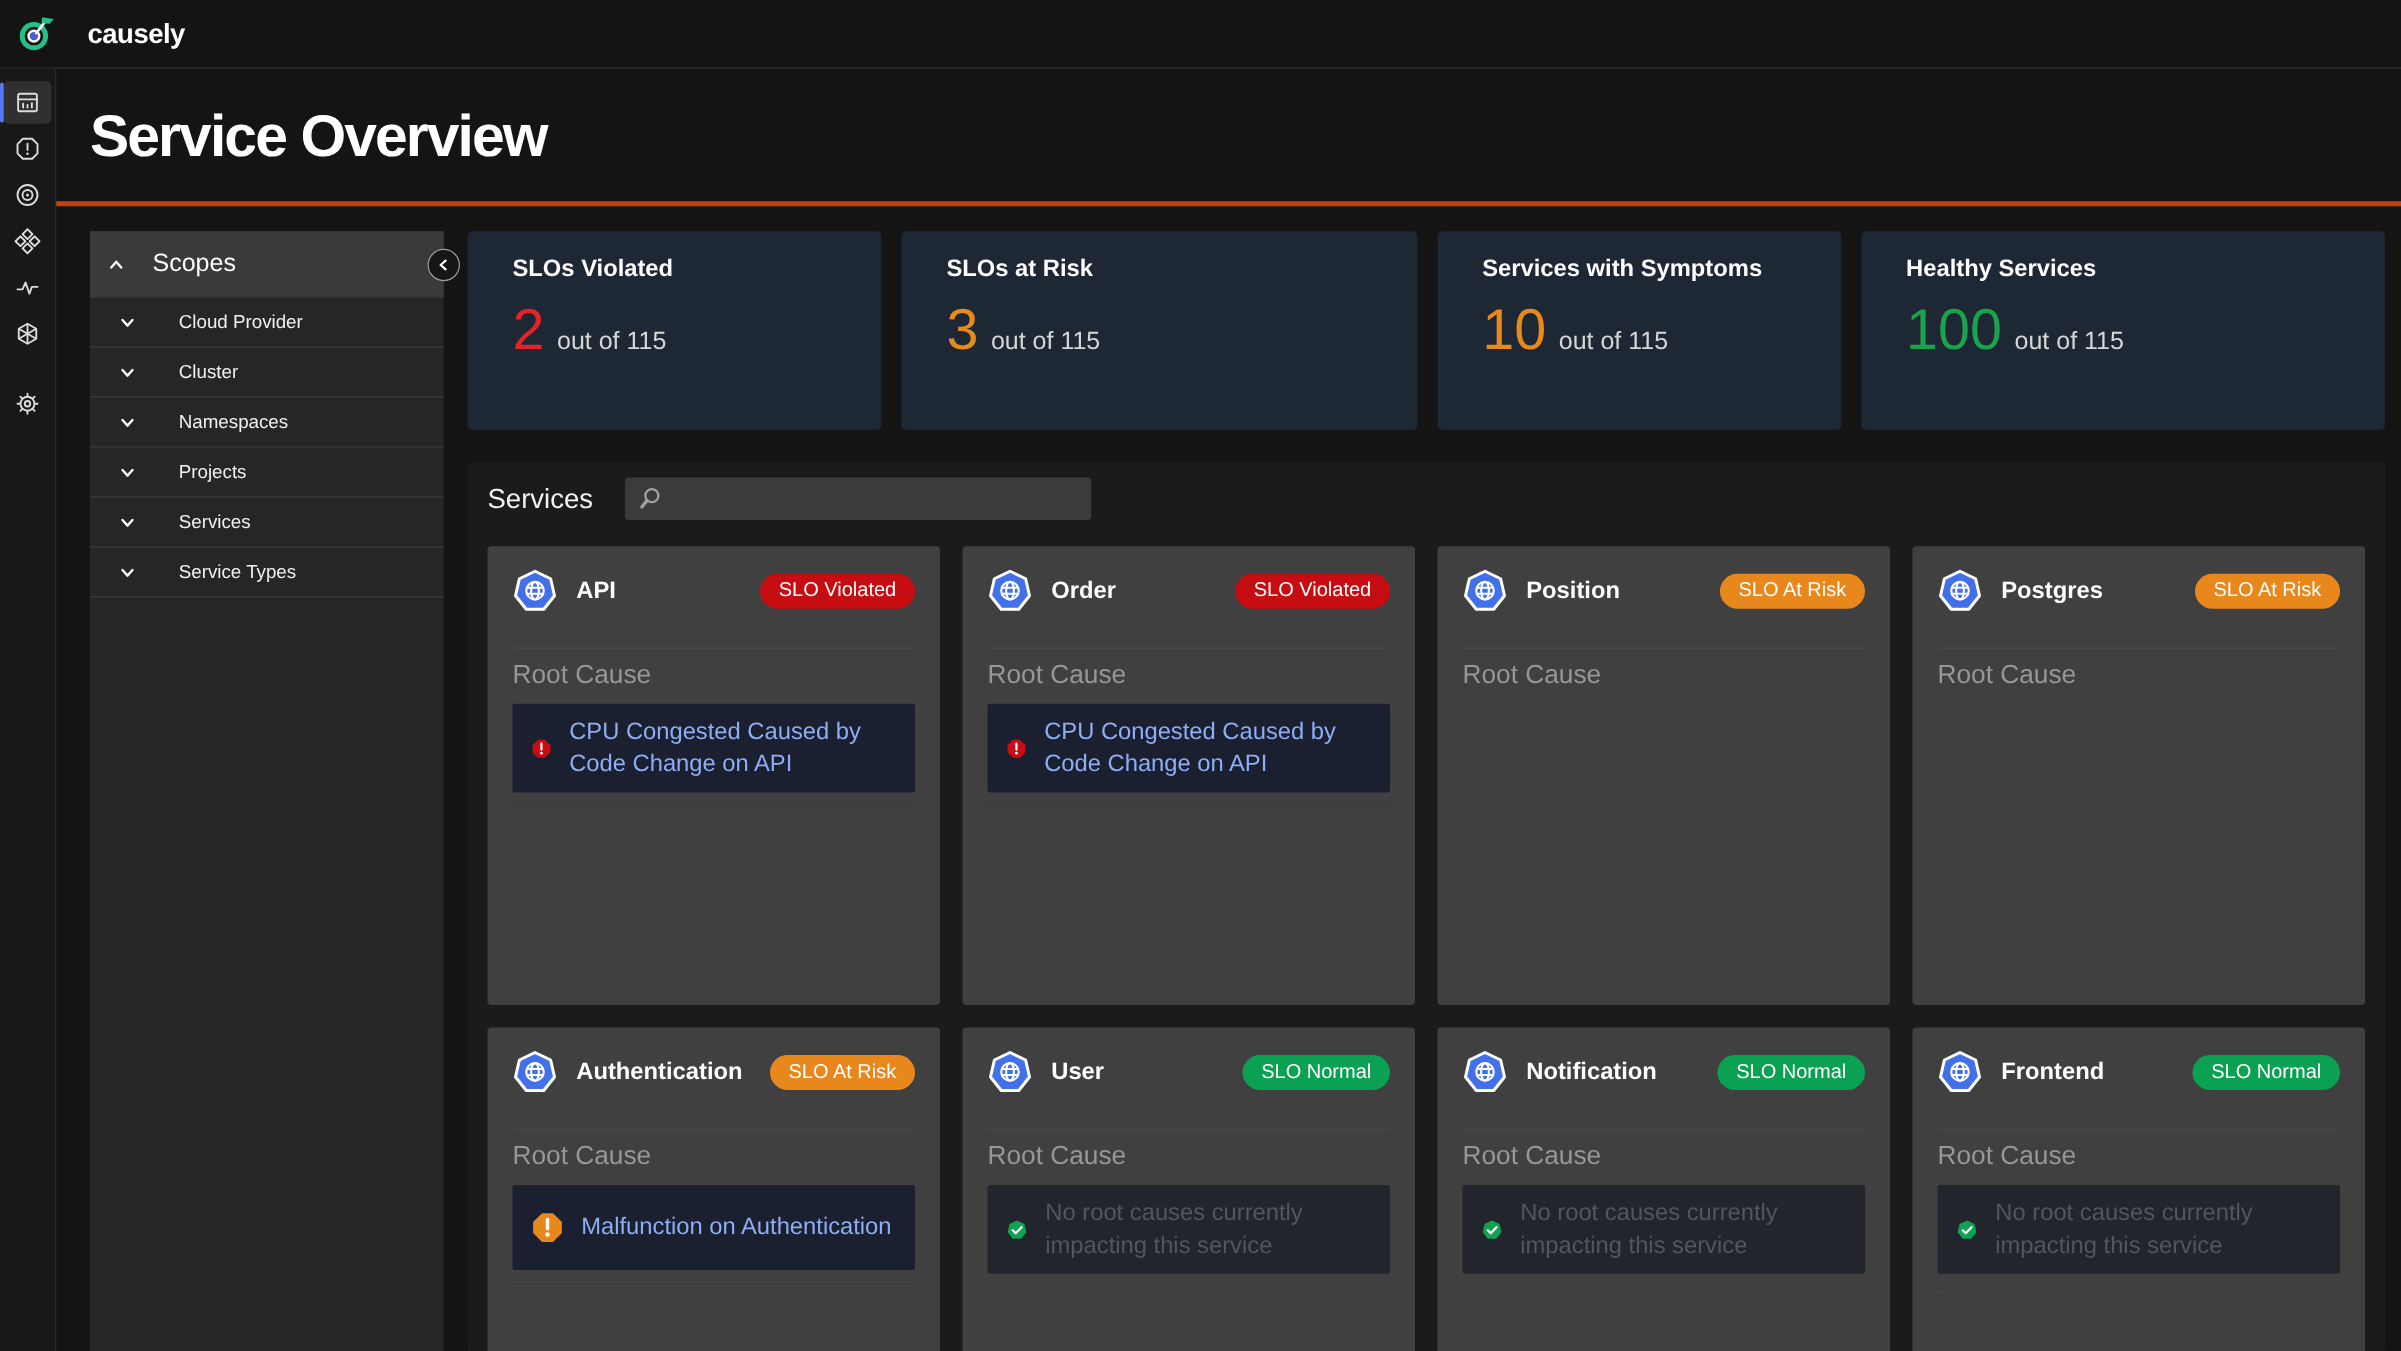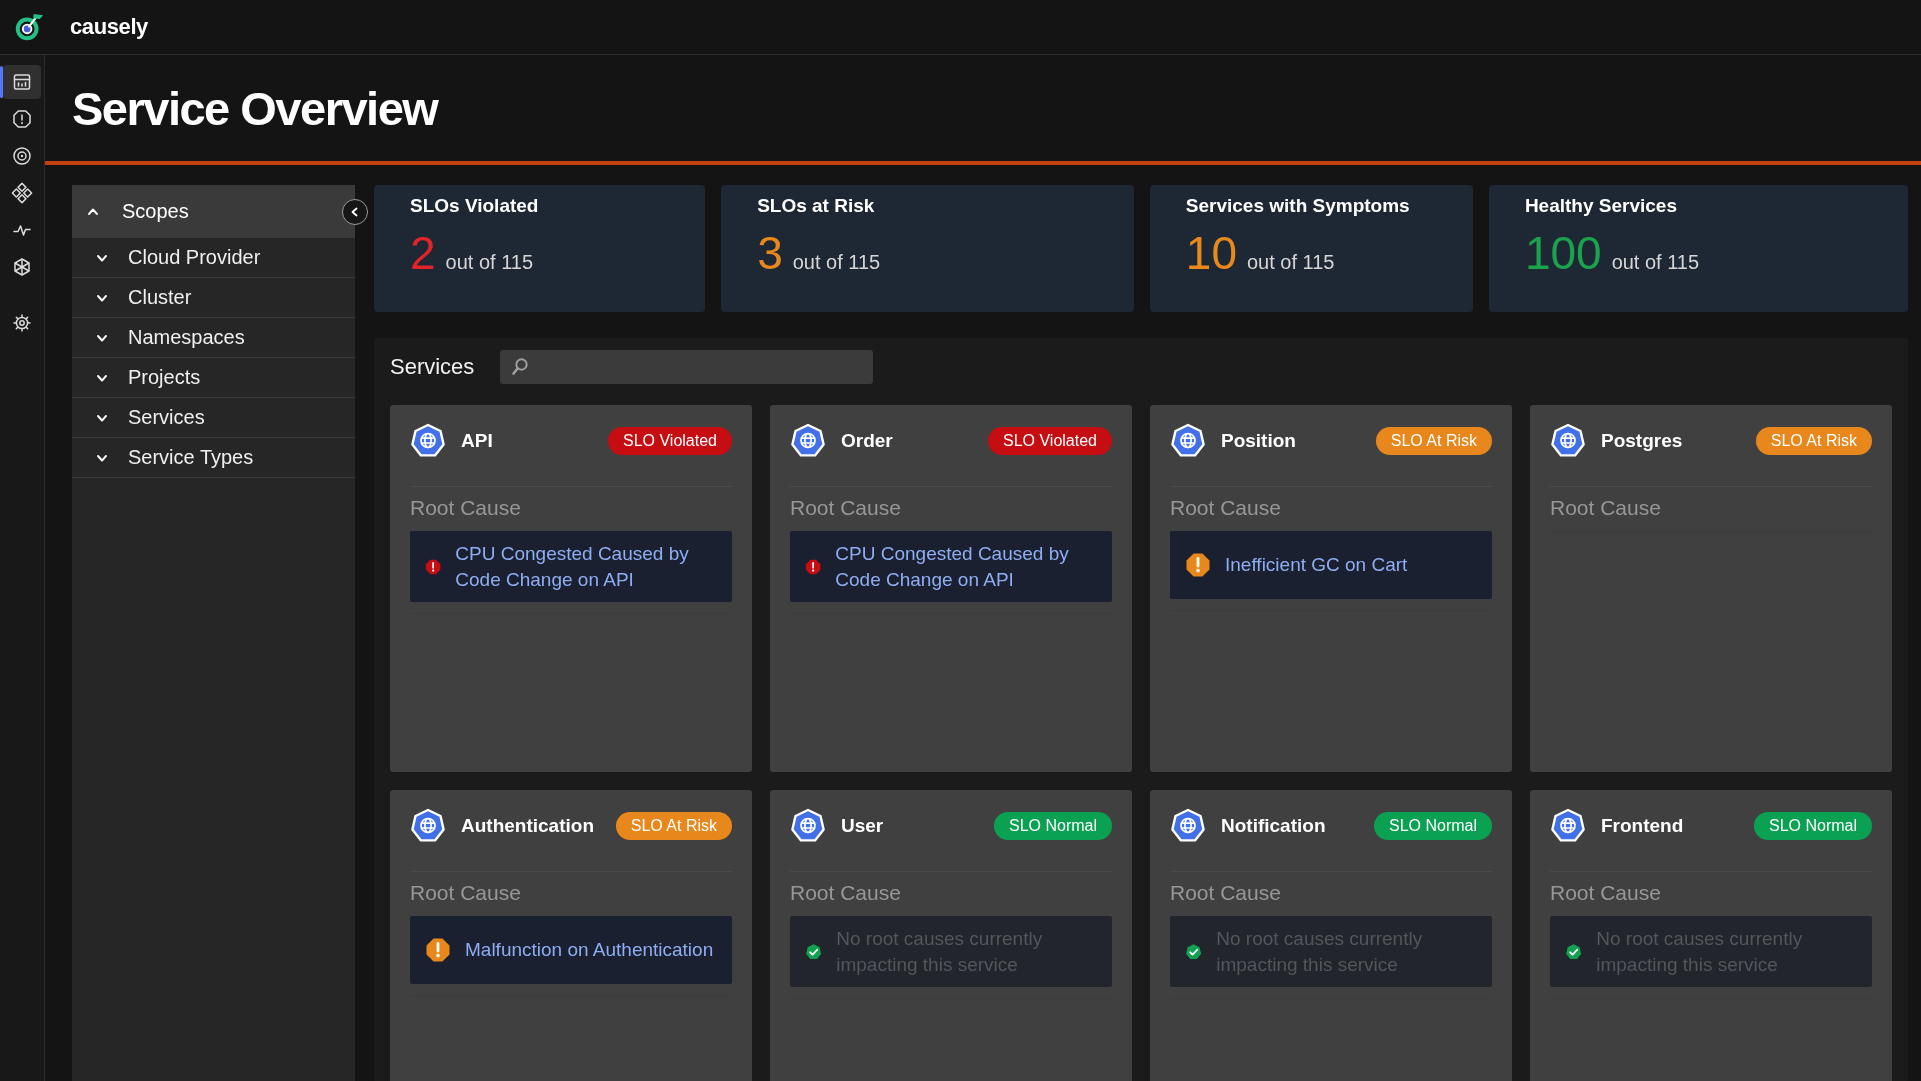--- a/index.html
+++ b/index.html
@@ -24,26 +24,26 @@
   .page-title{font-size:47px;font-weight:800;letter-spacing:-1.5px;color:#fff;}
   .team-select{position:absolute;left:700px;top:39px;width:321px;height:55px;border:1px solid #5e5e5e;border-radius:4px;background:#181818;display:flex;align-items:center;padding:0 16px 0 22px;color:#fff;font-size:21px;cursor:pointer;}
   .team-select .updown{margin-left:auto;}
 
   .content{flex:1;display:flex;padding:20px 13px 0 27px;gap:19px;overflow:hidden;}
 
   
   .scopes{width:283px;flex:none;background:#262626;display:flex;flex-direction:column;position:relative;}
   .scopes-header{height:53px;flex:none;background:#3a3a3a;display:flex;align-items:center;gap:22px;padding:0 14px;color:#fff;font-size:20px;cursor:pointer;}
   .collapse-btn{position:absolute;right:-13px;top:14px;width:26px;height:26px;border-radius:50%;background:#161616;border:1.5px solid #9a9a9a;display:flex;align-items:center;justify-content:center;cursor:pointer;}
-  .scope-item{height:40px;flex:none;display:flex;align-items:center;gap:19px;padding:0 14px 0 23px;color:#f0f0f0;font-size:20px;border-bottom:1px solid #3b3b3b;cursor:pointer;}
+  .scope-item{height:40px;flex:none;display:flex;align-items:center;gap:34px;padding:0 14px 0 23px;color:#f0f0f0;font-size:15px;border-bottom:1px solid #3b3b3b;cursor:pointer;}
 
   
   .right{flex:1;display:flex;flex-direction:column;min-width:0;}
   .stats{display:flex;gap:16px;margin-bottom:26px;}
-  .stat-card{height:127px;background:#1e2734;border-radius:4px;padding:10px 36px;flex-basis:0;}
+  .stat-card{height:159px;background:#1e2734;border-radius:4px;padding:20px 36px;flex-basis:0;}
   .stat-card:nth-child(1){flex-grow:321;}
   .stat-card:nth-child(2){flex-grow:422;}
   .stat-card:nth-child(3){flex-grow:311;}
   .stat-card:nth-child(4){flex-grow:430;}
   .stat-title{font-size:19px;font-weight:700;color:#fff;margin-bottom:13px;}
   .stat-line{display:flex;align-items:baseline;gap:10px;}
   .stat-value{font-size:46px;line-height:1;font-weight:400;}
   .stat-card[data-accent="red"] .stat-value{color:#e42329;}
   .stat-card[data-accent="orange"] .stat-value{color:#e8891d;}
   .stat-card[data-accent="green"] .stat-value{color:#1aa34c;}
@@ -371,28 +371,20 @@
             <article class="svc-card">
               <div class="svc-head">
                 <svg width="36" height="36">
                     <use href="#i-globe"></use>
                   </svg>
                 <span class="svc-name">Position</span>
                 <span class="badge" data-status="at-risk">SLO At Risk</span>
               </div>
               <div class="svc-divider"></div>
               <div class="rc-label">Root Cause</div>
-              <div class="cause-row" data-severity="warning">
-
-                <svg class="c-ic ic-warning" width="26" height="26">
-                    <use href="#i-oct"></use>
-                  </svg>
-
-                <span class="cause-text">Inefficient GC on Cart</span>
-              </div>
               <div class="svc-divider dim"></div>
             </article>
 
             <article class="svc-card">
               <div class="svc-head">
                 <svg width="36" height="36">
                     <use href="#i-globe"></use>
                   </svg>
                 <span class="svc-name">Postgres</span>
                 <span class="badge" data-status="at-risk">SLO At Risk</span>

